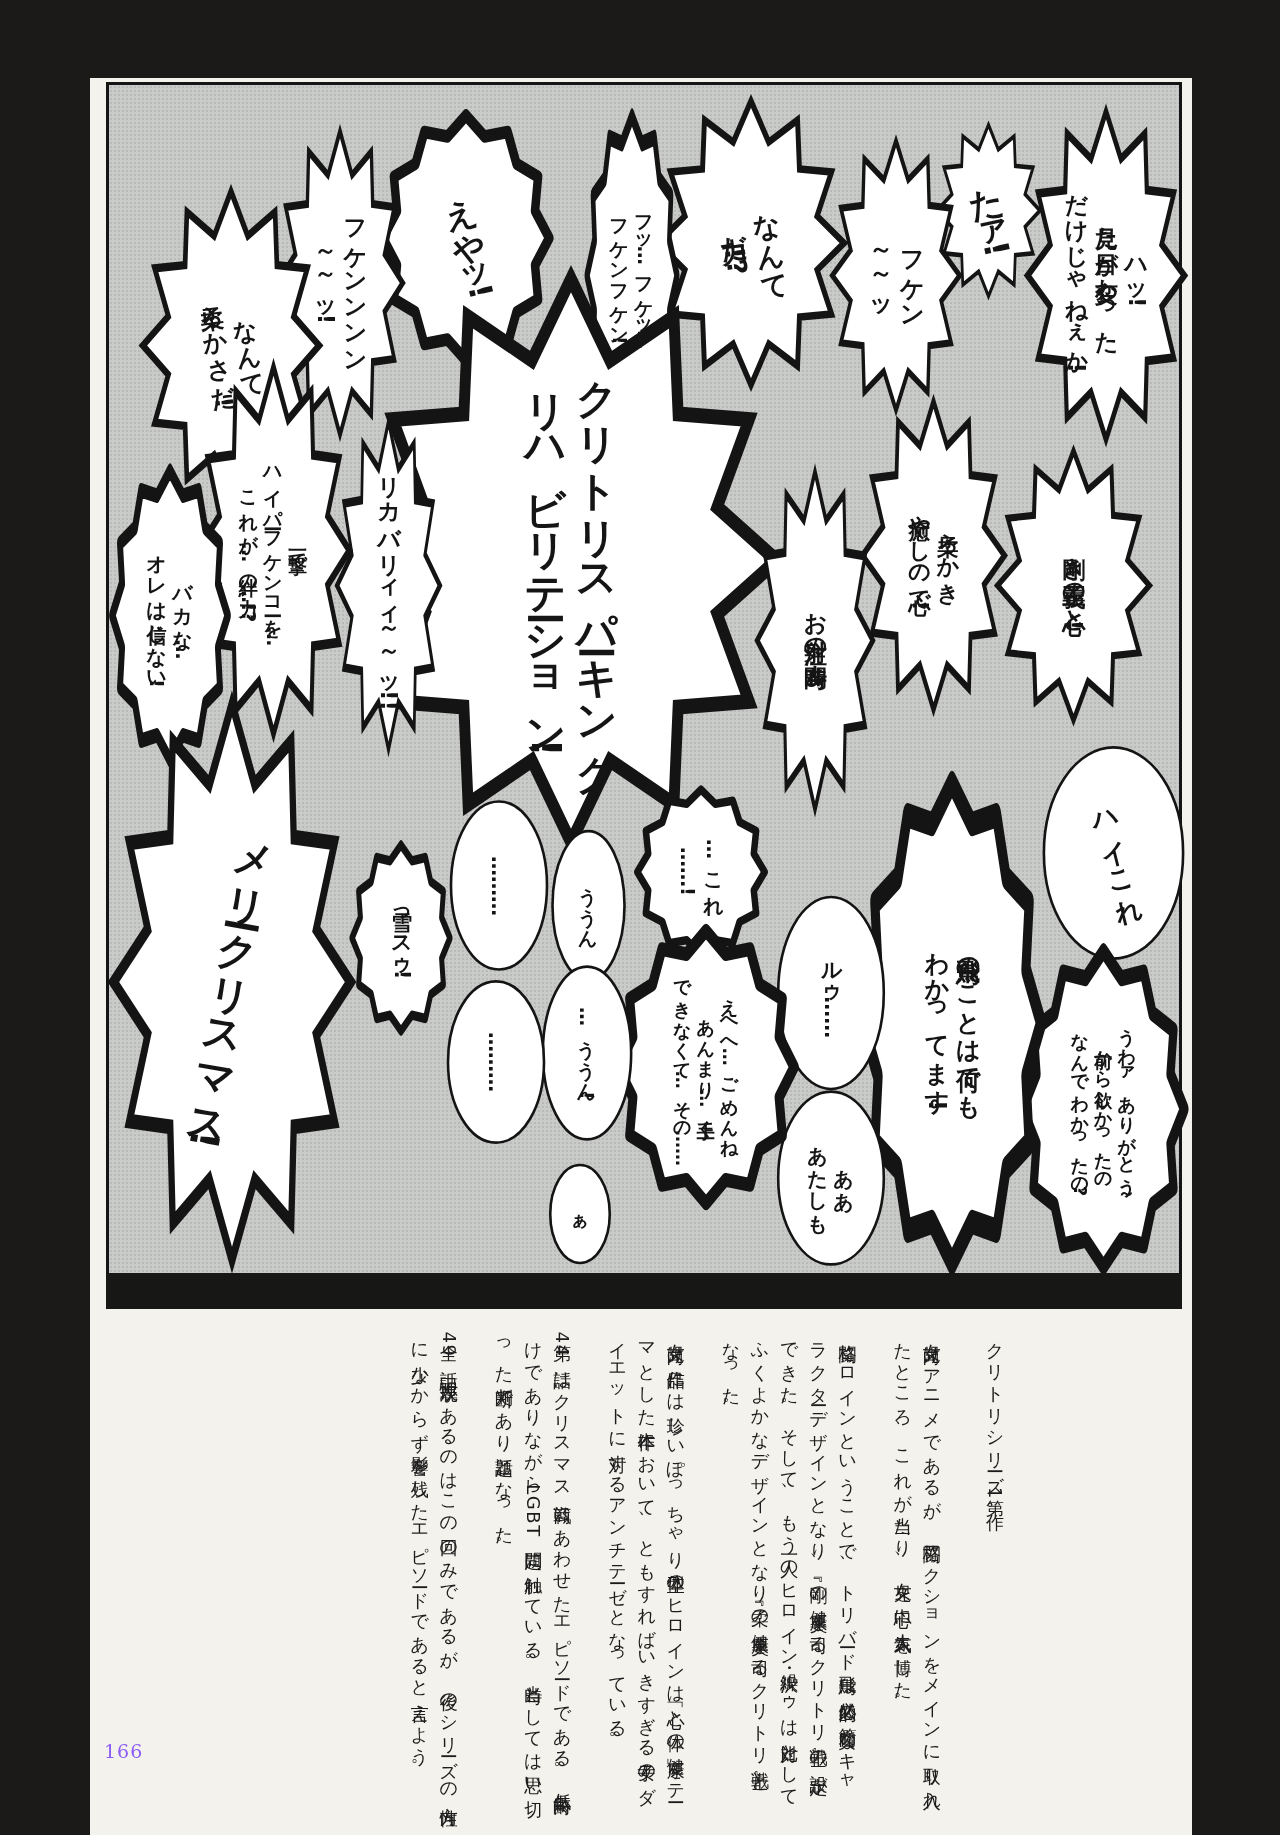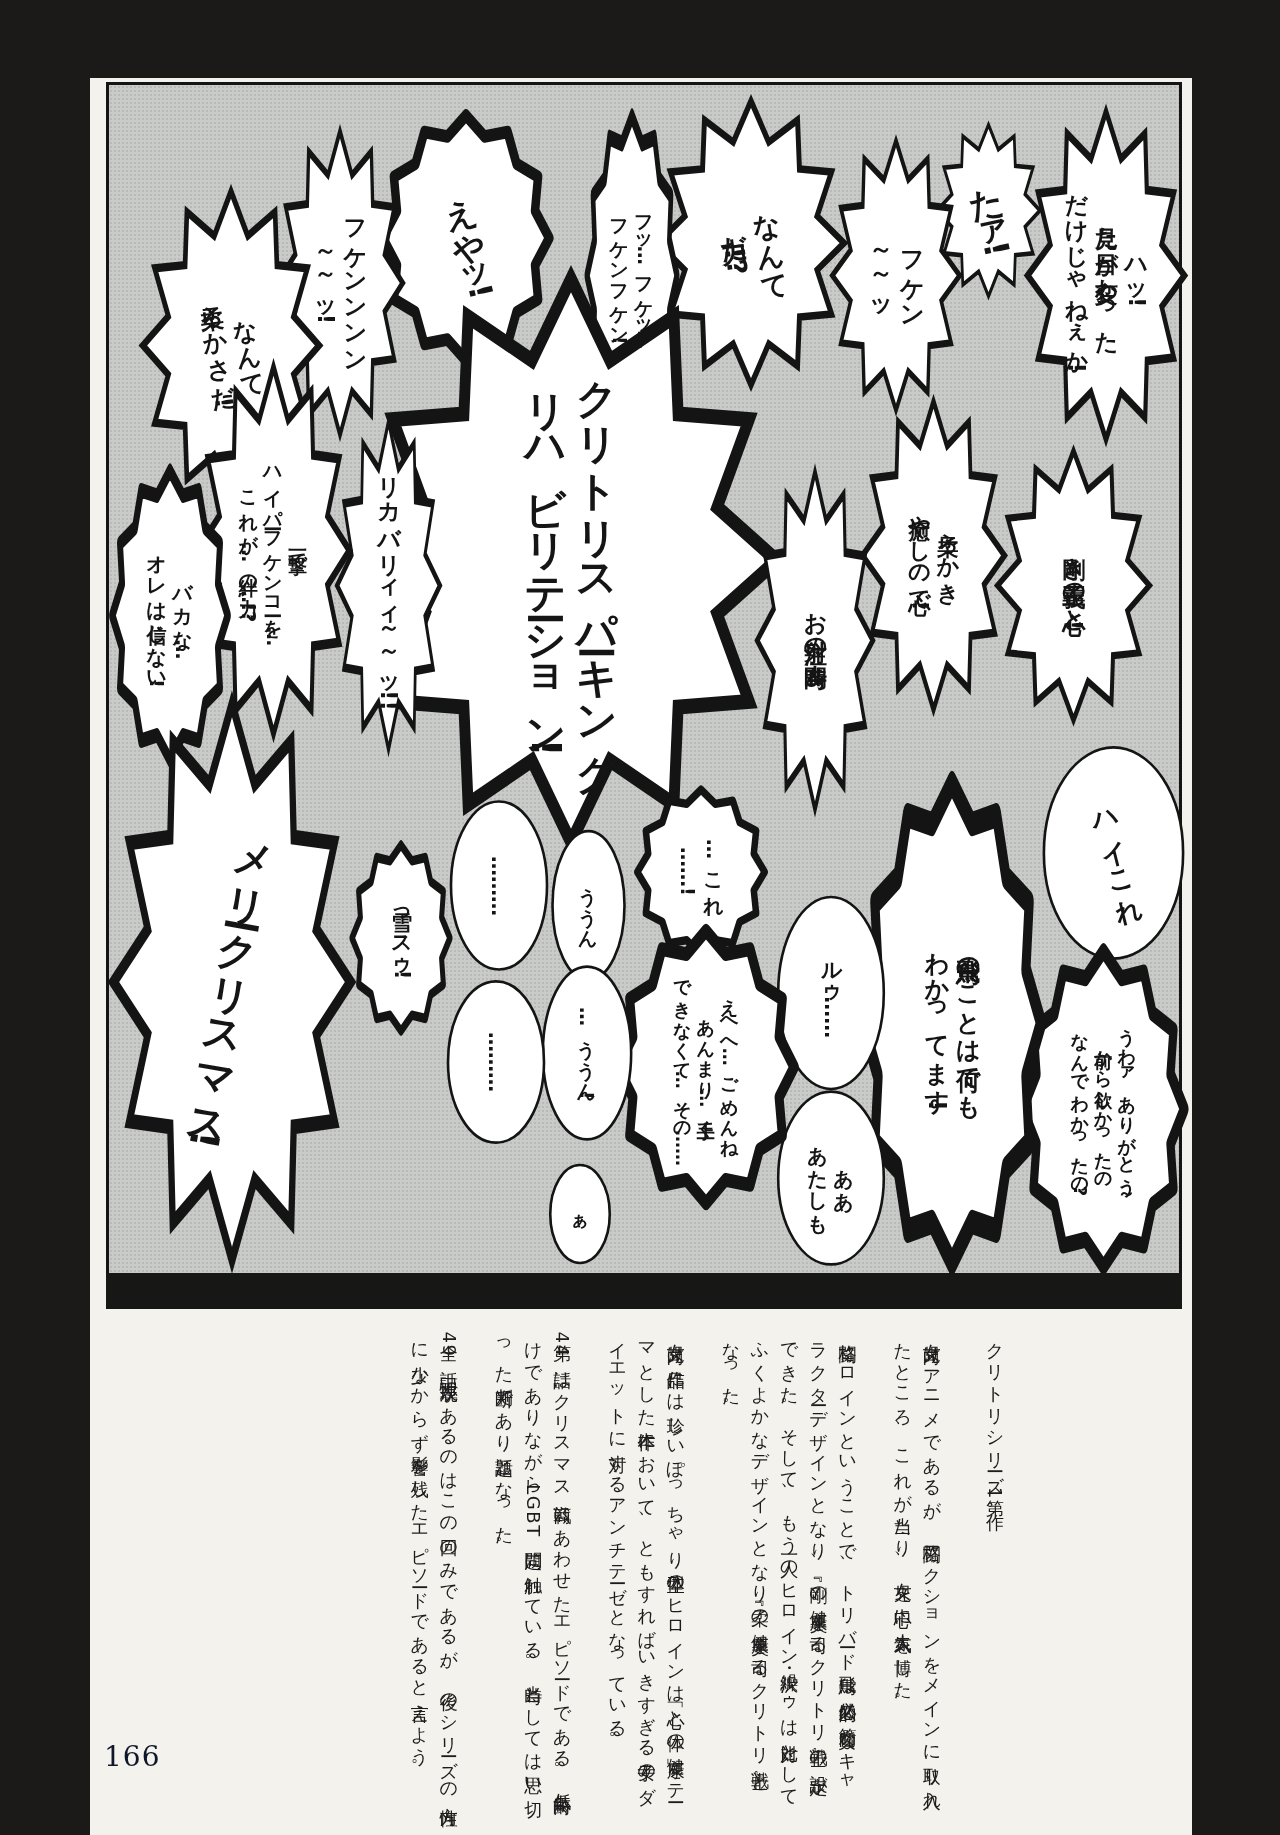--- a/index.html
+++ b/index.html
@@ -40,21 +40,21 @@
     position:absolute;left:28px;top:1252px;width:892px;height:472px;
     writing-mode:vertical-rl;text-orientation:mixed;
     font-size:18px;line-height:1.62;letter-spacing:1.5px;color:#1c1c1c;
   }
   .commentary p{margin:0 26px 0 0;margin-left:26px;margin-right:0;}
   .commentary p{margin:0;margin-left:26px;}
   .commentary .heading{margin-left:34px;}
   .page-number{
     position:absolute;left:14px;top:1662px;
     font-family:"DejaVu Serif","Liberation Serif",serif;
-    font-size:28px;color:#0f172a;letter-spacing:1px;
+    font-size:19px;color:#8b5cf6;letter-spacing:1px;
   }
 </style>
 </head>
 <body>
 
 <svg width="0" height="0" style="position:absolute" aria-hidden="true">
   <defs>
     <polygon id="burst" points="99,50 84.8,59.3 92.4,74.5 75.5,75.5 74.5,92.4 59.3,84.8 50,99 40.7,84.8 25.5,92.4 24.5,75.5 7.6,74.5 15.2,59.3 1,50 15.2,40.7 7.6,25.5 24.5,24.5 25.5,7.6 40.7,15.2 50,1 59.3,15.2 74.5,7.6 75.5,24.5 92.4,25.5 84.8,40.7"></polygon>
     <polygon id="cloud" points="99,50 90.6,60.9 92.4,74.5 79.7,79.7 74.5,92.4 60.9,90.6 50,99 39.1,90.6 25.5,92.4 20.3,79.7 7.6,74.5 9.4,60.9 1,50 9.4,39.1 7.6,25.5 20.3,20.3 25.5,7.6 39.1,9.4 50,1 60.9,9.4 74.5,7.6 79.7,20.3 92.4,25.5 90.6,39.1"></polygon>
   </defs>

